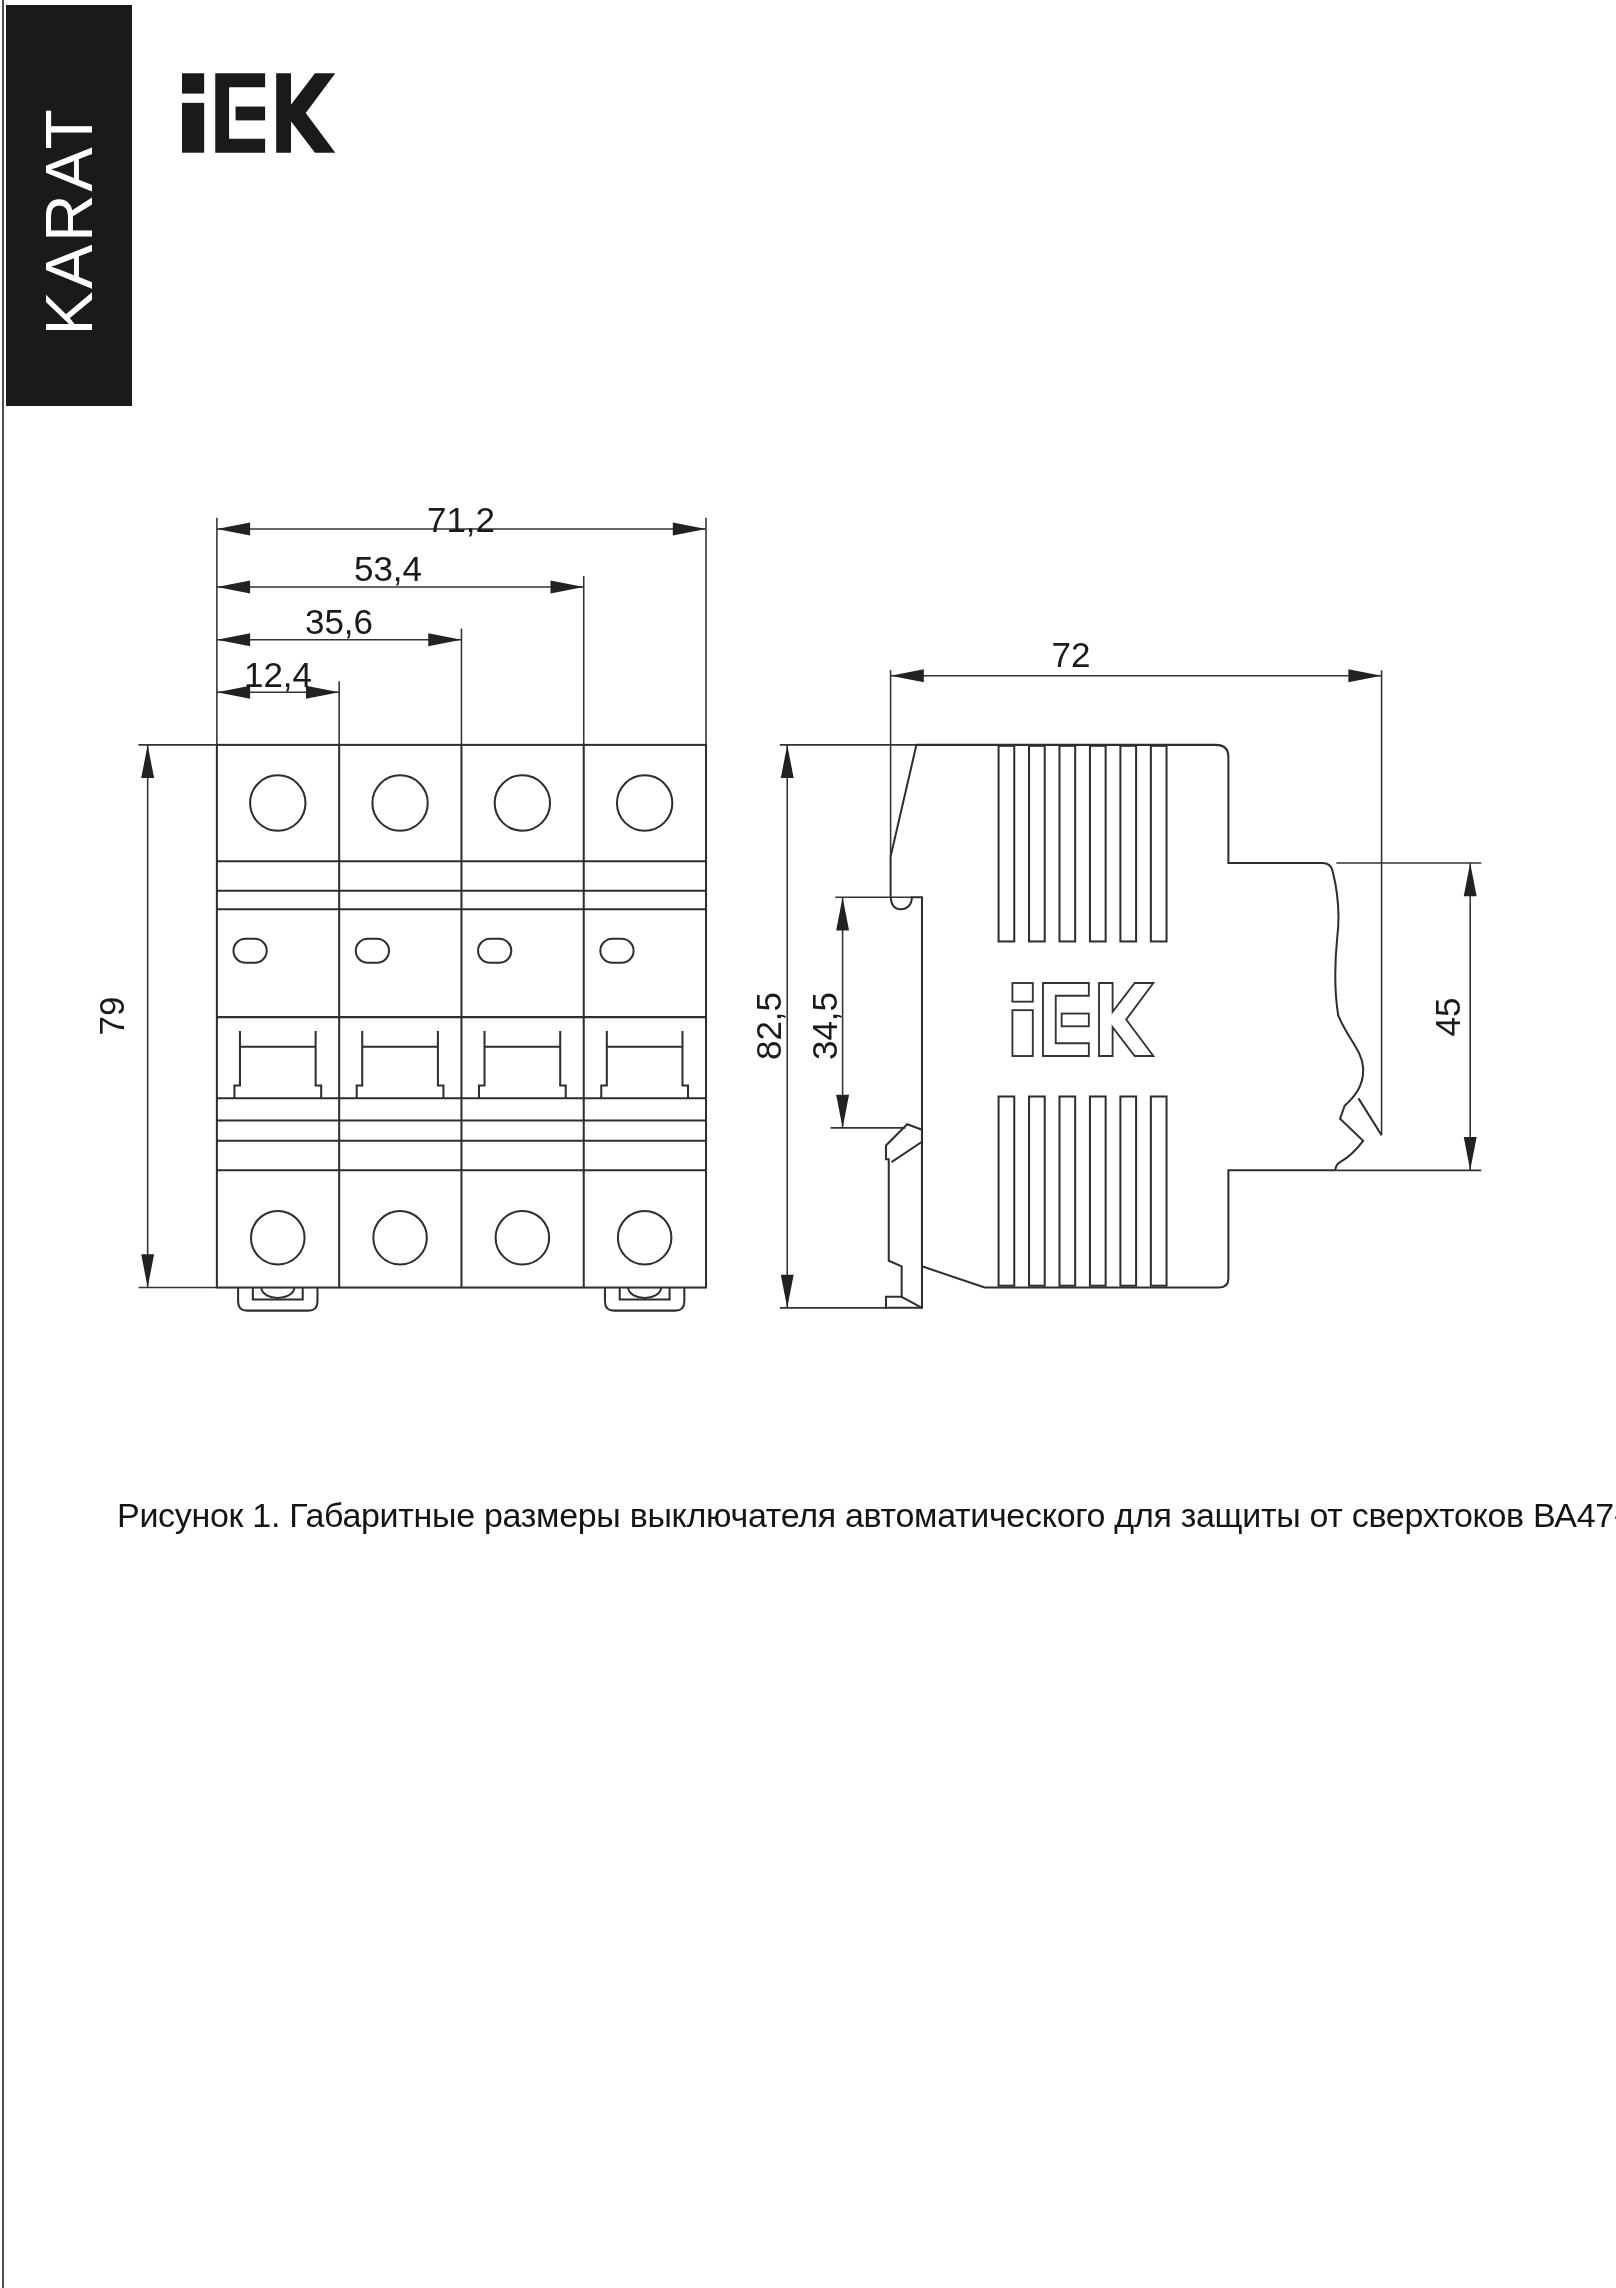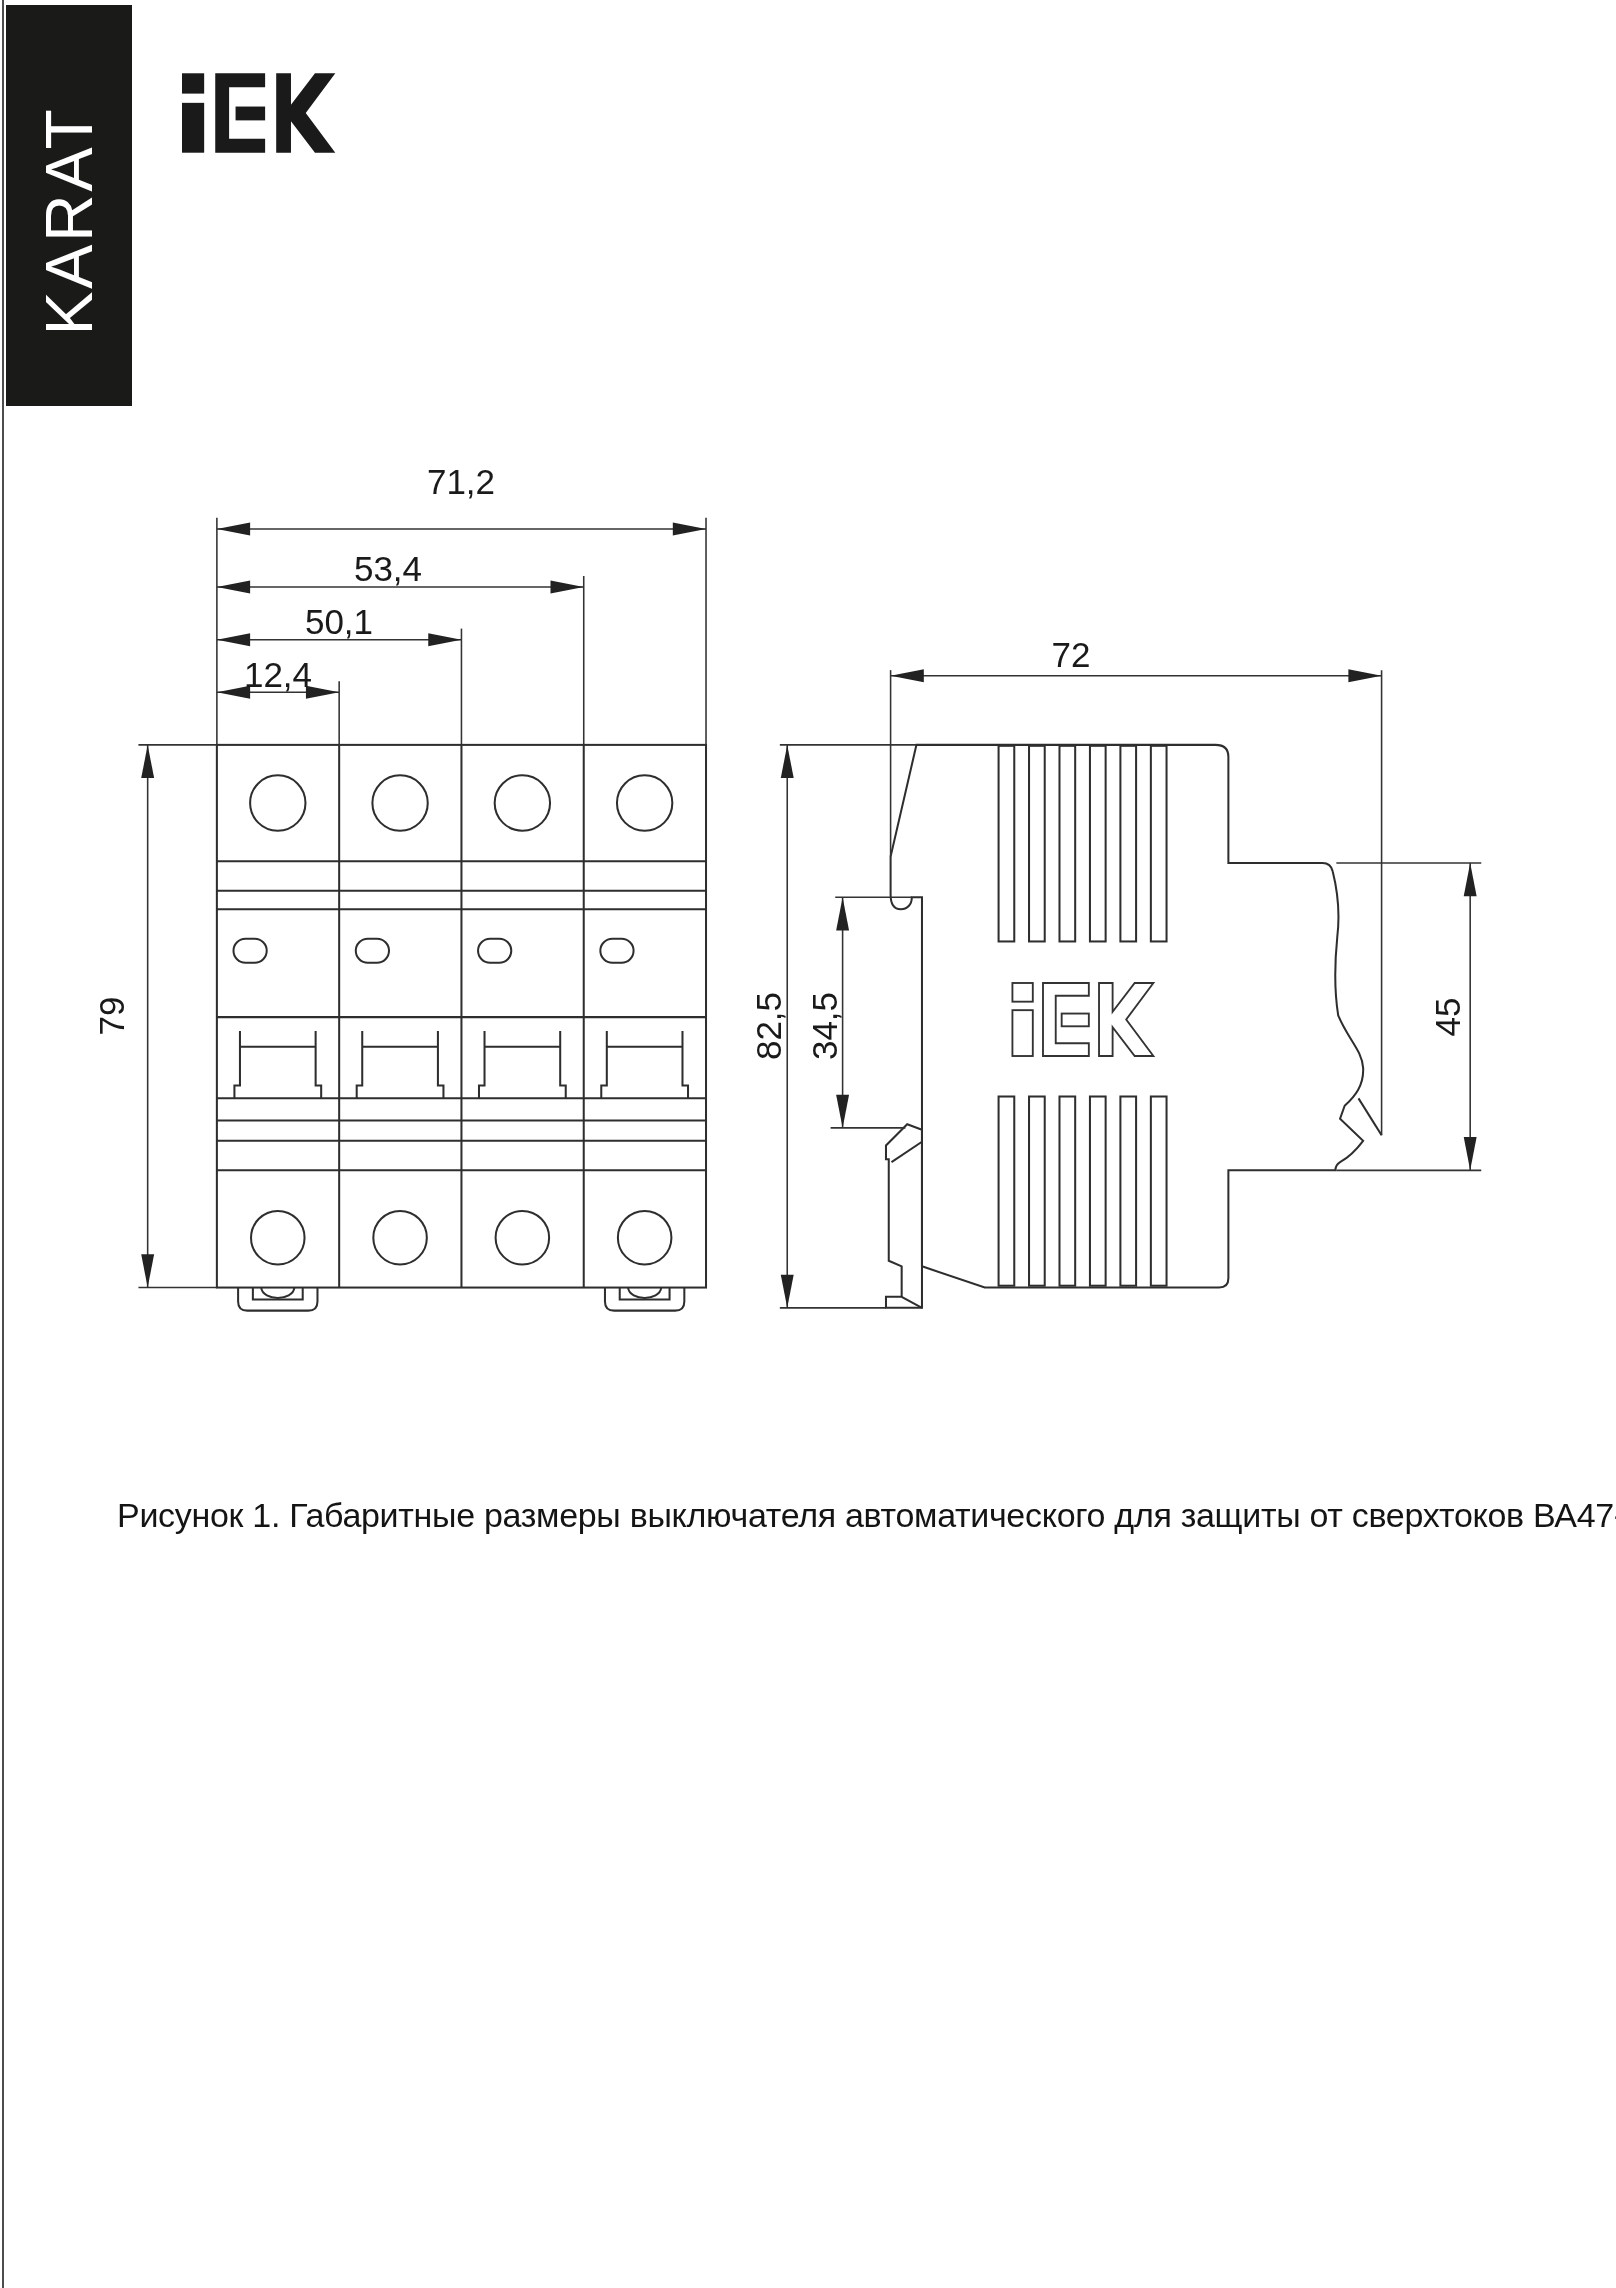--- a/index.html
+++ b/index.html
@@ -198,23 +198,23 @@
         <polygon points="853,807 846,843 860,843"></polygon>
           <polygon points="853,1417 846,1381 860,1381"></polygon>
         <polygon points="913,972 906,1008 920,1008"></polygon>
           <polygon points="913,1222 906,1186 920,1186"></polygon>
         <polygon points="1593,935 1586,971 1600,971"></polygon>
           <polygon points="1593,1268 1586,1232 1600,1232"></polygon>
       </g>
     </g>
   </svg>
 
-  <div class="dim-label" style="left:461px;top:482px">71,2</div>
+  <div class="dim-label" style="left:461px;top:520px">71,2</div>
   <div class="dim-label" style="left:388px;top:569px">53,4</div>
-  <div class="dim-label" style="left:339px;top:622px">50,1</div>
+  <div class="dim-label" style="left:339px;top:622px">35,6</div>
   <div class="dim-label" style="left:278px;top:675px">12,4</div>
   <div class="dim-label vert" style="left:112px;top:1016px">79</div>
 
   <div class="dim-label" style="left:1071px;top:655px">72</div>
   <div class="dim-label vert" style="left:769px;top:1026px">82,5</div>
   <div class="dim-label vert" style="left:825px;top:1026px">34,5</div>
   <div class="dim-label vert" style="left:1448px;top:1017px">45</div>
 
   <div class="caption">Рисунок 1. Габаритные размеры выключателя автоматического для защиты от сверхтоков ВА47-29</div>
 

